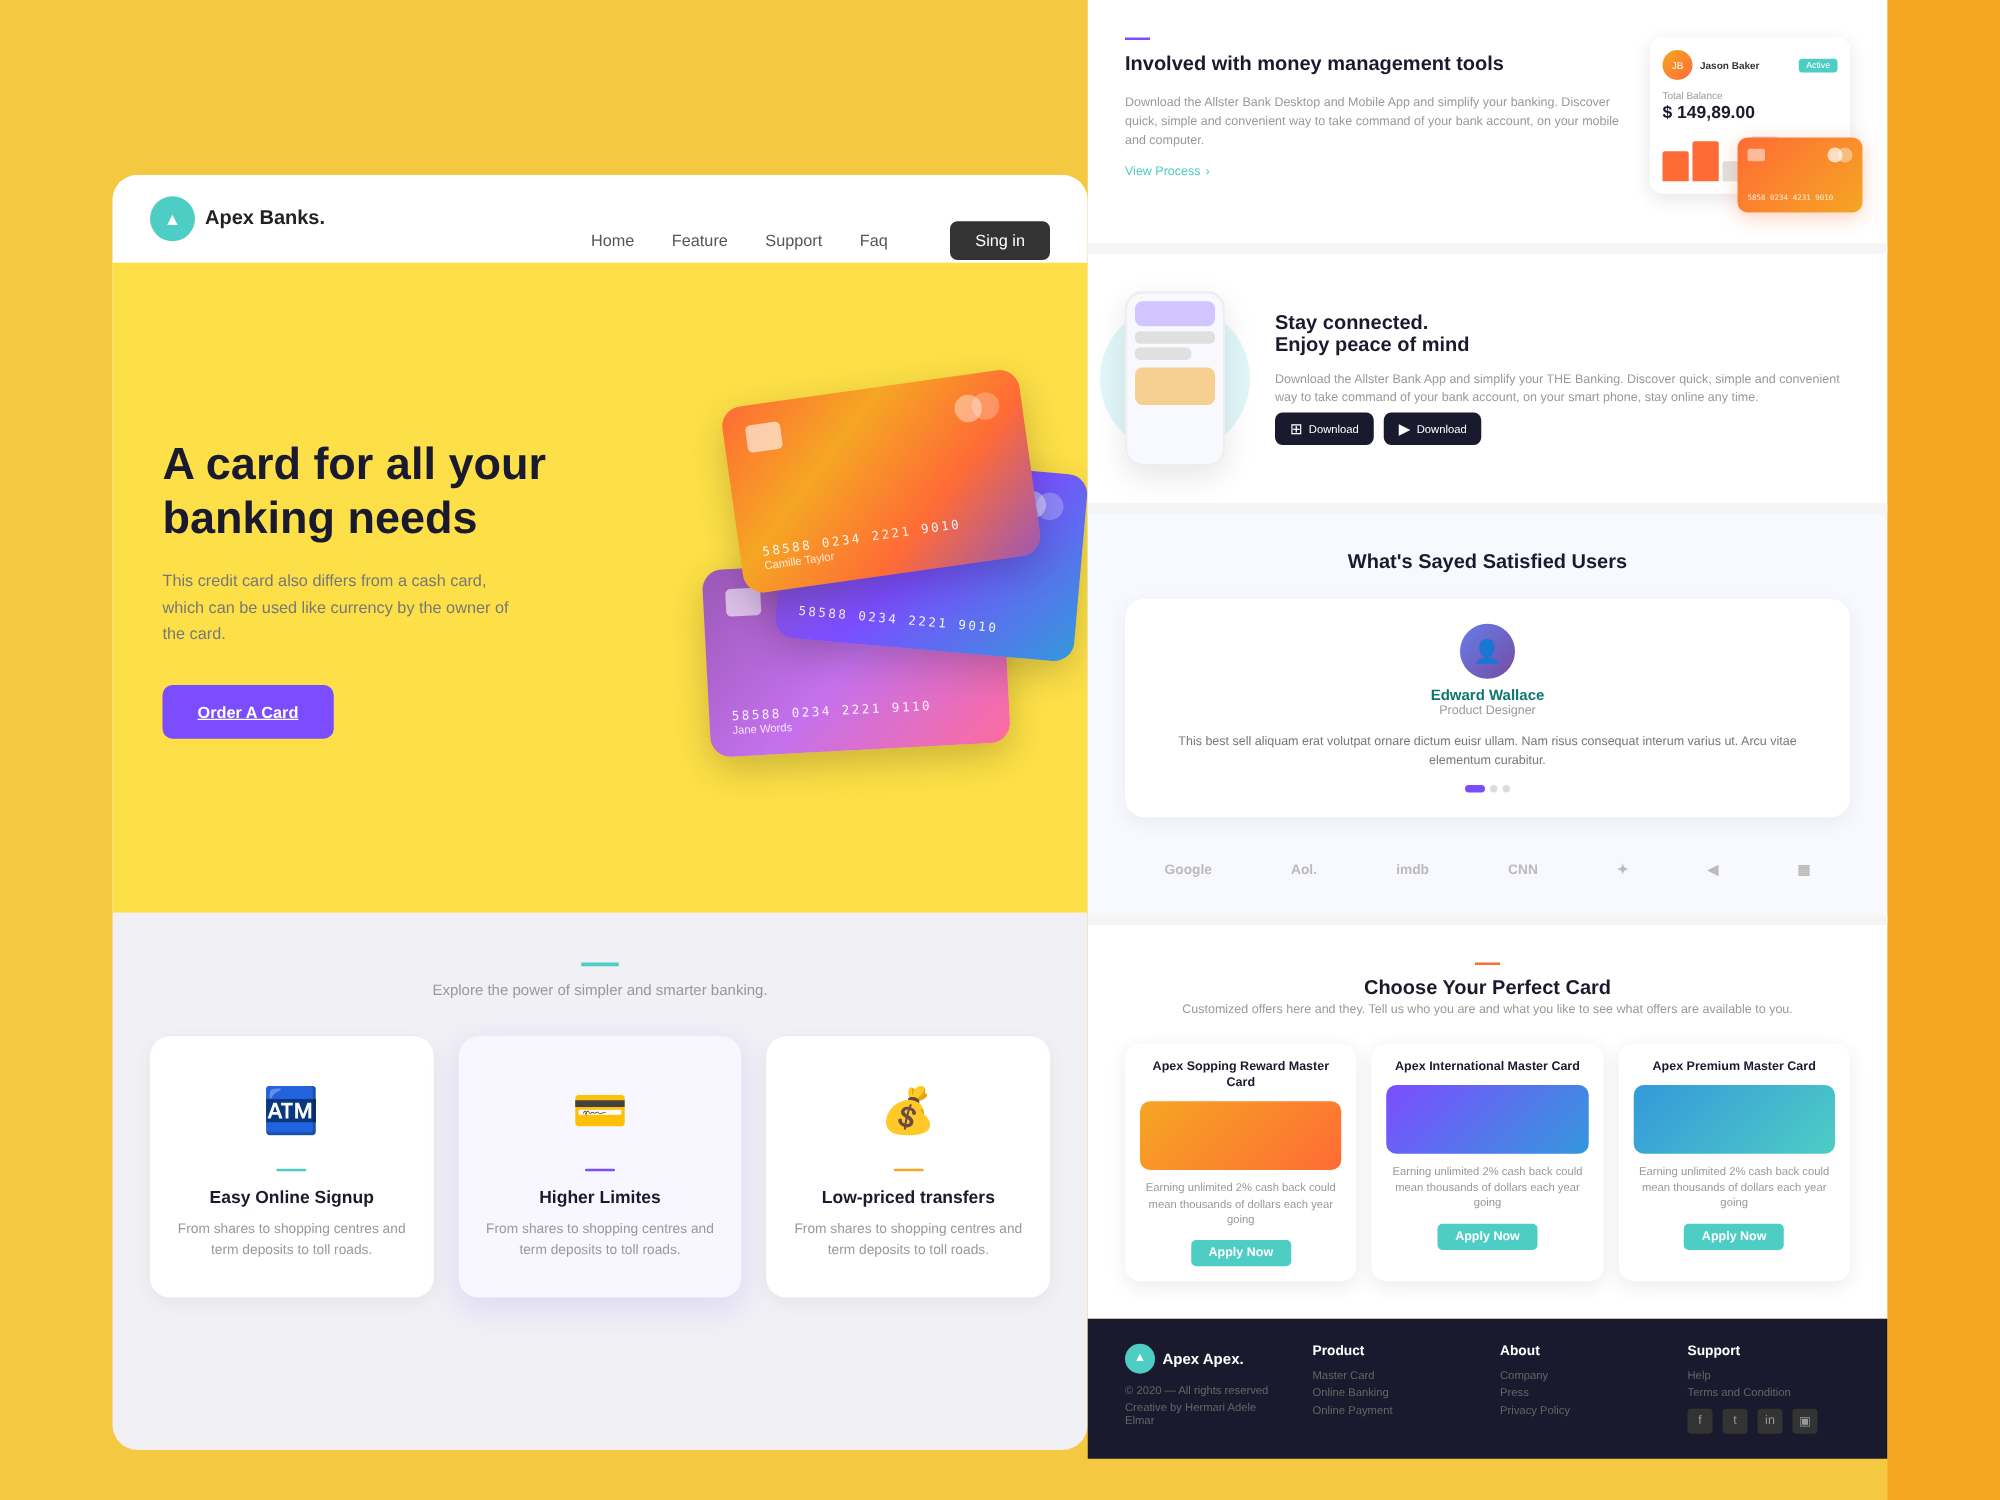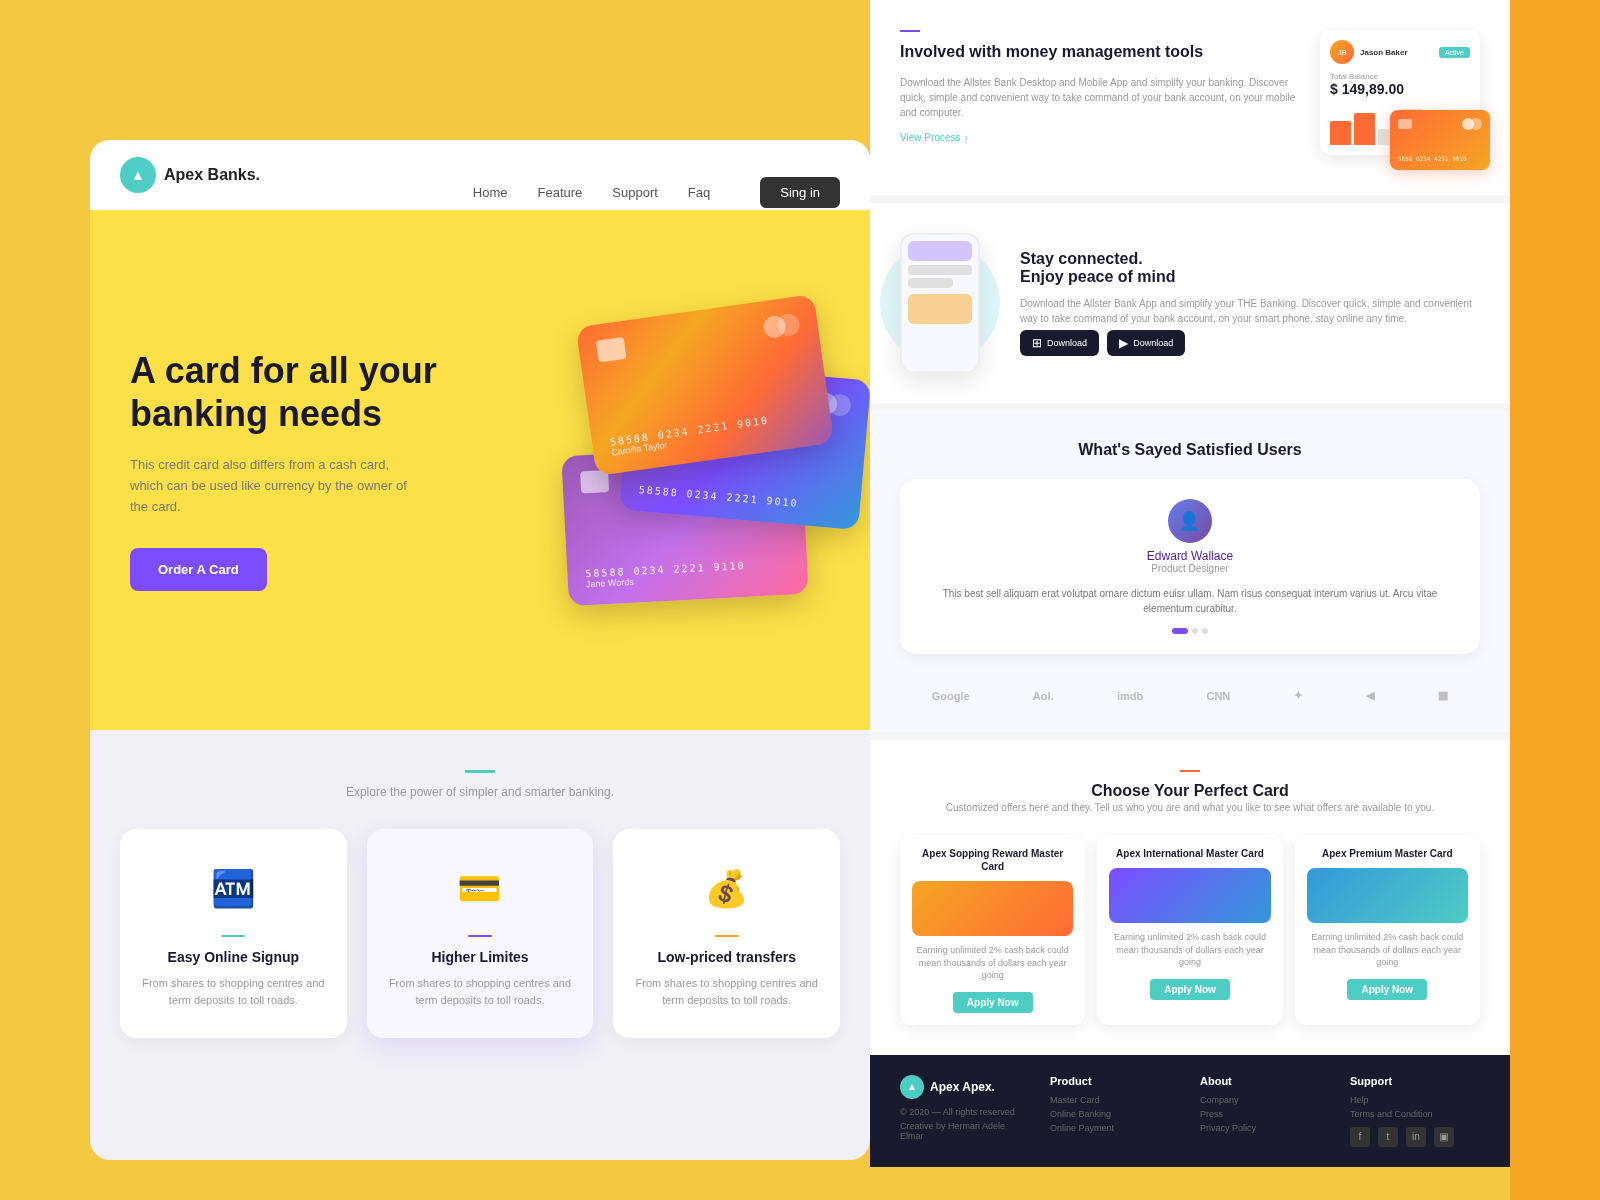--- a/index.html
+++ b/index.html
@@ -118,20 +118,21 @@
     }
     .order-btn {
       background: #7c4dff;
       color: white;
       border: none;
       padding: 14px 28px;
       border-radius: 8px;
       font-size: 13px;
       cursor: pointer;
       font-weight: 600;
+      text-decoration: underline;
     }
 
     
     .hero-cards {
       flex: 1;
       position: relative;
       height: 100%;
       display: flex;
       align-items: center;
       justify-content: center;
@@ -495,21 +496,21 @@
     }
     .testi-avatar {
       width: 44px; height: 44px;
       border-radius: 50%;
       background: linear-gradient(135deg, #667eea, #764ba2);
       display: flex; align-items: center; justify-content: center;
       font-size: 18px;
       margin-bottom: 6px;
     }
     .testi-name {
-      font-size: 12px; font-weight: 400; color: #4c1d95; text-align: center;
+      font-size: 12px; font-weight: 700; color: #0f766e; text-align: center;
     }
     .testi-role {
       font-size: 10px; color: #999;
     }
     .testi-text {
       font-size: 10px;
       color: #777;
       line-height: 1.5;
       text-align: center;
     }

